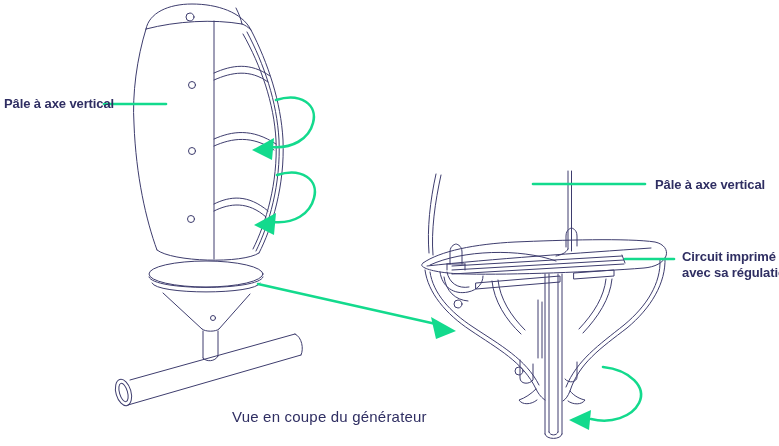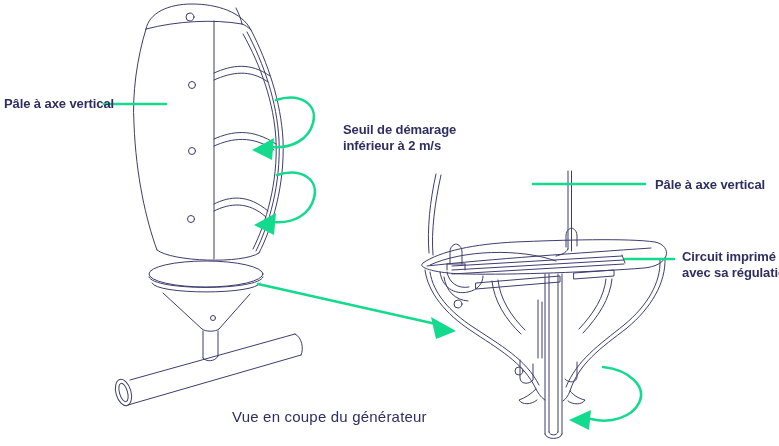--- a/index.html
+++ b/index.html
@@ -134,24 +134,20 @@
     </g>
 
     <g>
       <path class="grn" d="M603,367 C630,370 647,387 639,403 C632,417 611,424 591,419"></path>
       <polygon class="grnfill" points="569,420 591,410 589,430"></polygon>
     </g>
   </svg>
 
   <div class="lbl" style="left:4px;top:96px;">Pâle à axe vertical</div>
 
-  <div class="lbl" style="left:343px;top:122px;">
-    <div>Seuil de démarage</div>
-    <div>inférieur à 2 m/s</div>
-  </div>
 
   <div class="lbl" style="left:655px;top:177px;">Pâle à axe vertical</div>
 
   <div class="lbl" style="left:682px;top:249px;">
     <div>Circuit imprimé</div>
     <div>avec sa régulation</div>
   </div>
 
   <div class="caption" style="left:232px;top:408px;">Vue en coupe du générateur</div>
 </div>

